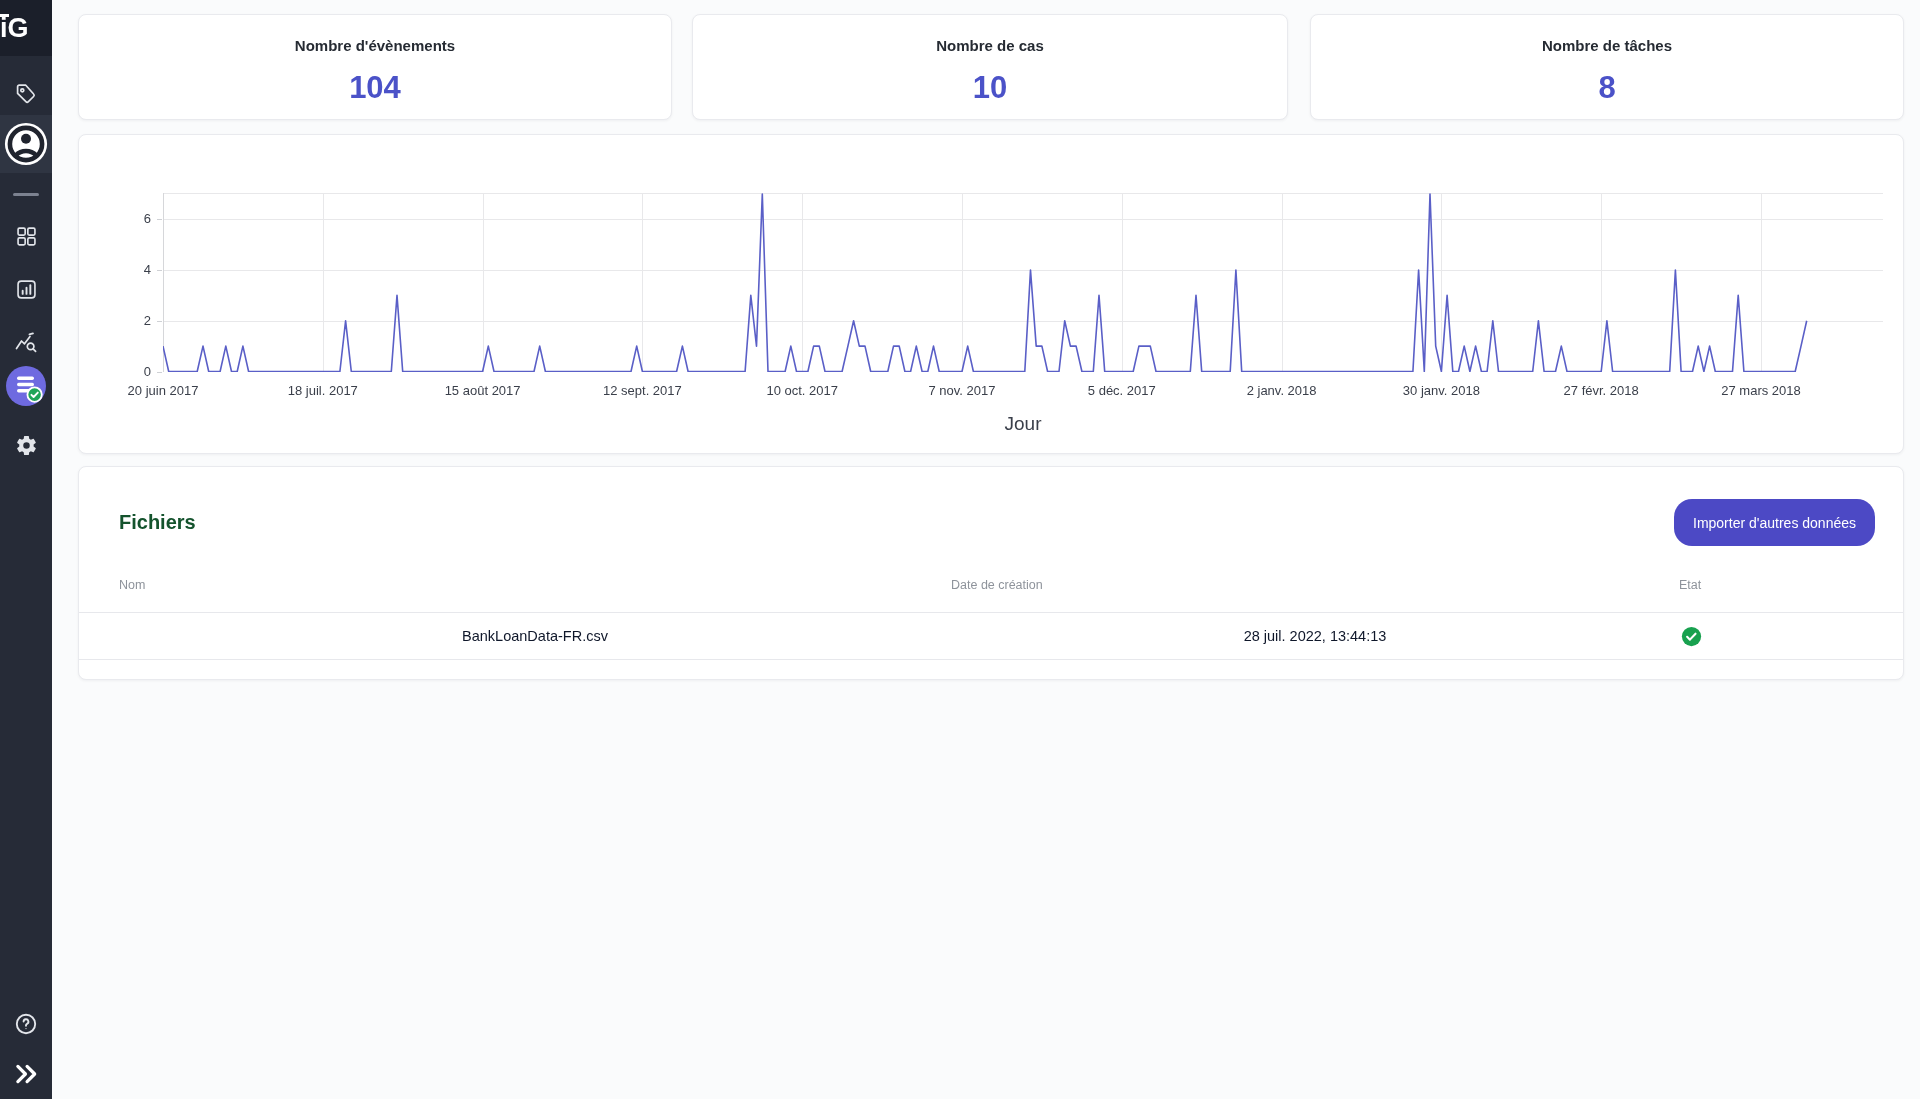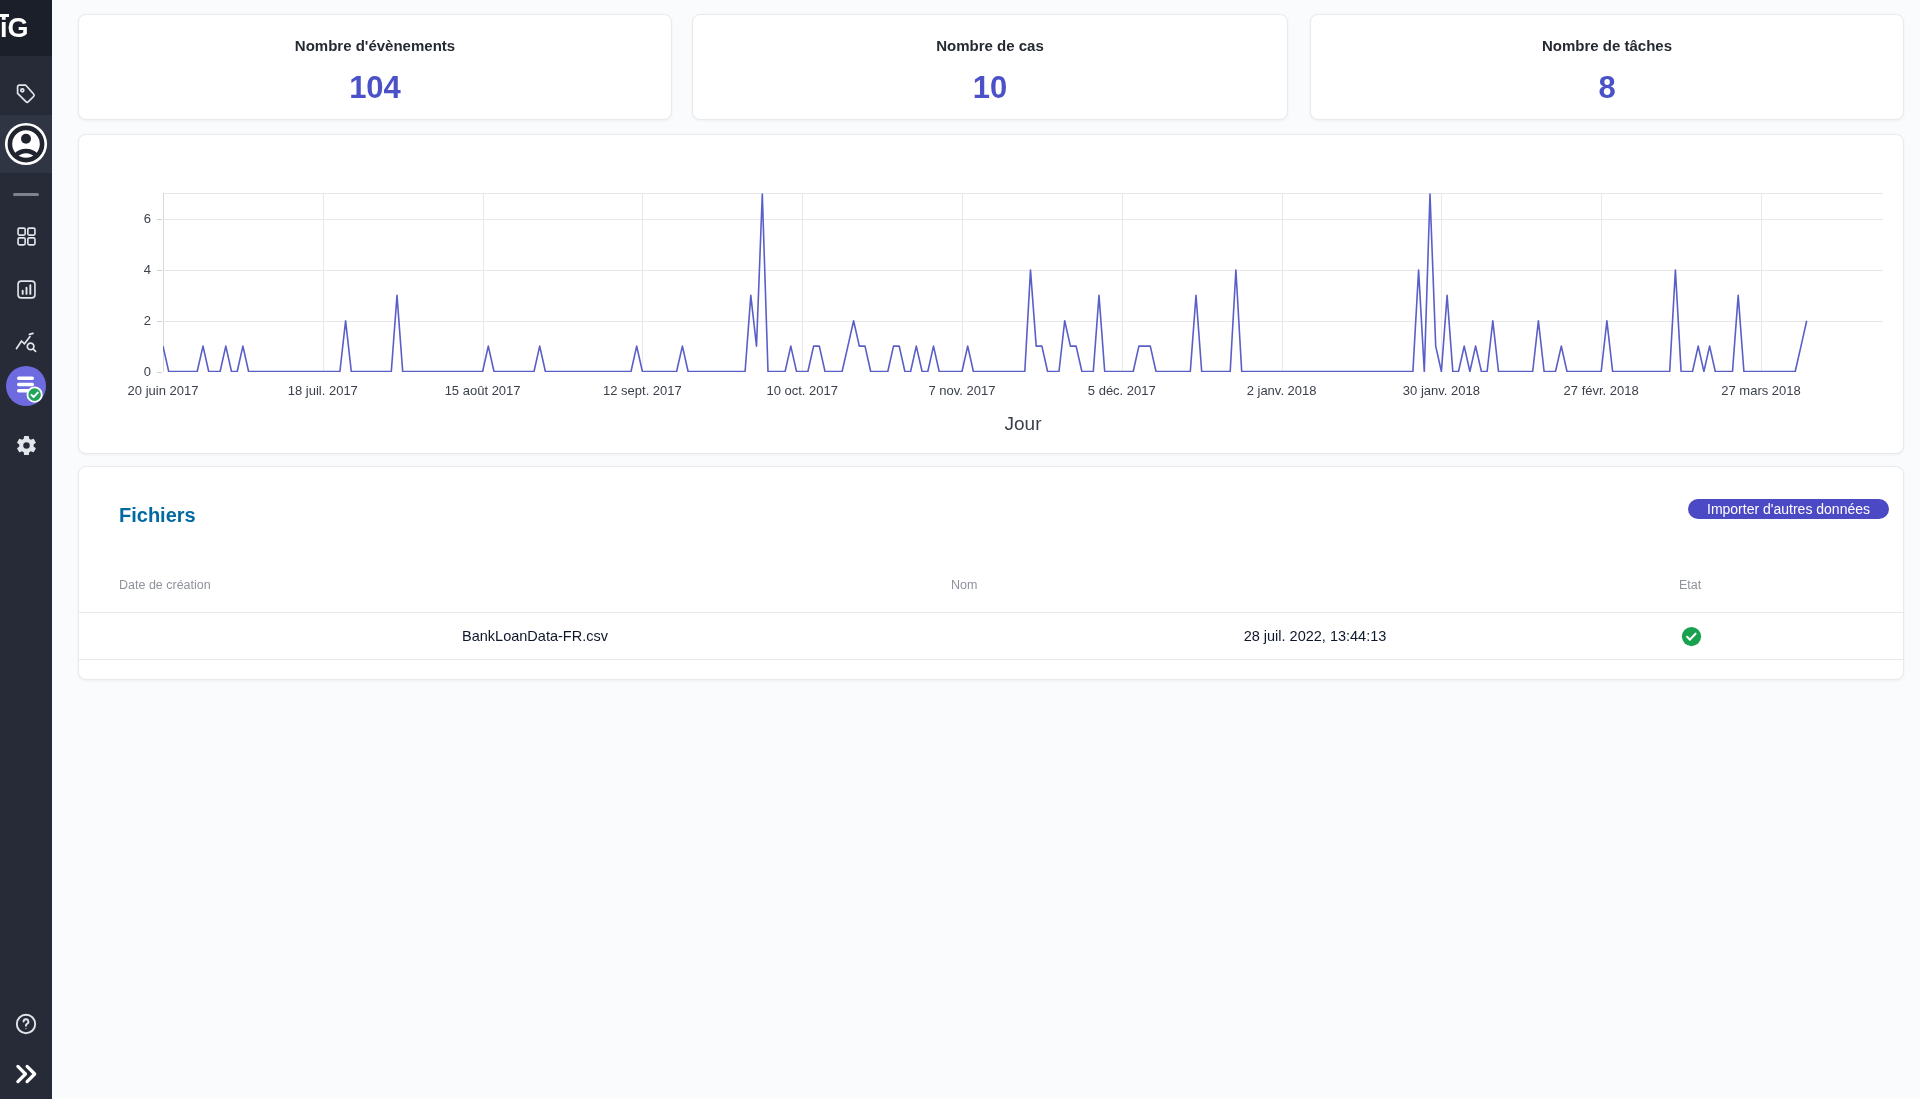--- a/index.html
+++ b/index.html
@@ -27,22 +27,22 @@
 
   .chart-card { left:26px; top:134px; width:1826px; height:320px; }
   .chart-title { position:absolute; top:21px; left:0; width:100%; text-align:center; font-size:15px; font-weight:700; color:#20252e; }
   .plot { position:absolute; left:84px; top:58px; width:1720px; height:179px; }
   .ylabel { position:absolute; width:34px; text-align:right; font-size:13px; color:#3a3f4a; left:38px; }
   .ytick { position:absolute; width:5px; height:1px; background:#cfd1d5; left:78px; }
   .xlabel { position:absolute; width:120px; text-align:center; font-size:13px; color:#3a3f4a; top:248px; }
   .axis-title { position:absolute; top:278px; left:84px; width:1720px; text-align:center; font-size:19px; color:#3a3f4a; }
 
   .files-card { left:26px; top:466px; width:1826px; height:214px; }
-  .files-title { position:absolute; left:40px; top:37px; font-size:20px; font-weight:700; color:#0369a1; }
-  .import-btn { position:absolute; right:14px; top:32px; height:20px; padding:0 19px; border:none; border-radius:18px; background:#4c49c5; color:#fff; font-size:14px; font-family:"Liberation Sans",sans-serif; cursor:pointer; }
+  .files-title { position:absolute; left:40px; top:44px; font-size:20px; font-weight:700; color:#14532d; }
+  .import-btn { position:absolute; right:28px; top:32px; height:47px; padding:0 19px; border:none; border-radius:18px; background:#4c49c5; color:#fff; font-size:14px; font-family:"Liberation Sans",sans-serif; cursor:pointer; }
   .thead, .trow { position:absolute; left:0; width:100%; display:grid; grid-template-columns:832px 728px 1fr; padding-left:40px; align-items:center; }
   .thead { top:104px; height:28px; font-size:12.5px; color:#8e939b; }
   .trow  { top:145px; height:48px; border-top:1px solid #e7e8ec; border-bottom:1px solid #e7e8ec; font-size:14.5px; color:#0f172a; cursor:pointer;text-align:center; }
   .check-wrap { width:21px; height:21px; margin-left:2px; }
 </style>
 </head>
 <body>
 
 <div class="sidebar">
   <div class="logo-block">
@@ -188,22 +188,22 @@
         <div class="xlabel" style="left: 1622px;">27 mars 2018</div>
       </div>
     <div class="axis-title">Jour</div>
   </div>
 
   <div class="card files-card">
     <div class="files-title">Fichiers</div>
     <button class="import-btn">Importer d'autres données</button>
 
     <div class="thead">
+      <div>Nom</div>
       <div>Date de création</div>
-      <div>Nom</div>
       <div>Etat</div>
     </div>
 
     <div class="trow">
       <div>BankLoanData-FR.csv</div>
       <div>28 juil. 2022, 13:44:13</div>
       <div class="check-wrap">
         <svg width="21" height="21" viewBox="0 0 24 24">
           <circle cx="12" cy="12" r="11" fill="#18a14f"></circle>
           <path d="M7 12.4l3.2 3.2 6.4-6.8" fill="none" stroke="#ffffff" stroke-width="2.4" stroke-linecap="round" stroke-linejoin="round"></path>

